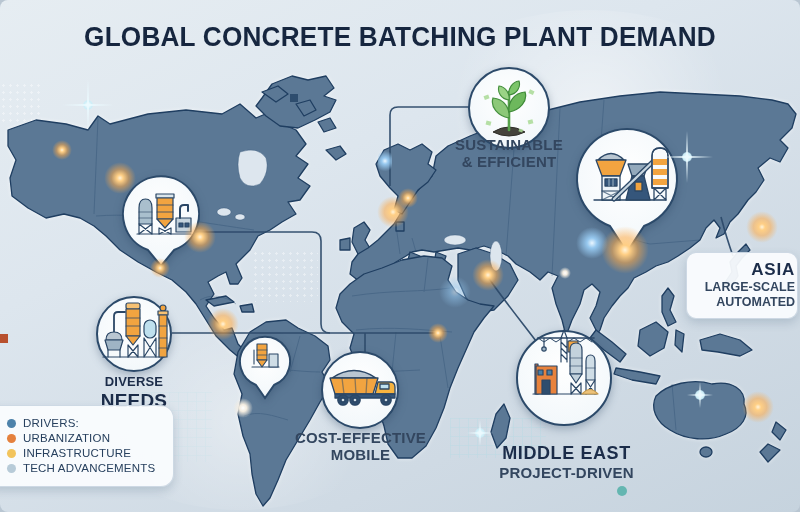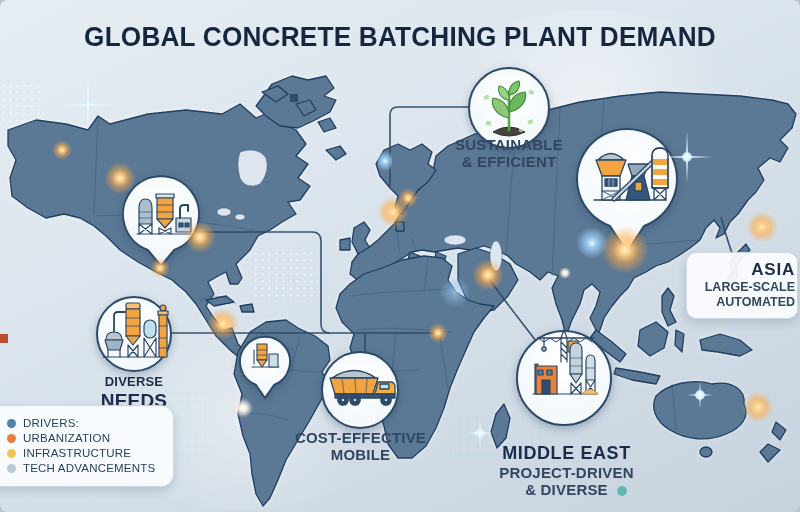--- a/index.html
+++ b/index.html
@@ -300,21 +300,20 @@
 
   <div class="card asia-card">
     <div class="nm">ASIA</div>
     <div class="sub">LARGE-SCALE</div>
     <div class="sub">AUTOMATED</div>
   </div>
 
   <div class="callout" style="left:494px;top:429px;width:145px;margin-top:14px;">
     <div class="nm big">MIDDLE EAST</div>
     <div class="sub">PROJECT-DRIVEN</div>
-    <div class="sub">&amp; DIVERSE</div>
   </div>
 
   <div class="callout" style="left:288px;top:429px;width:145px;">
     <div class="sub">COST-EFFECTIVE</div>
     <div class="sub">MOBILE</div>
   </div>
 
   <div class="card legend">
     <div class="row">
       <span class="dot" style="background-color: rgb(77, 130, 170);"></span>

